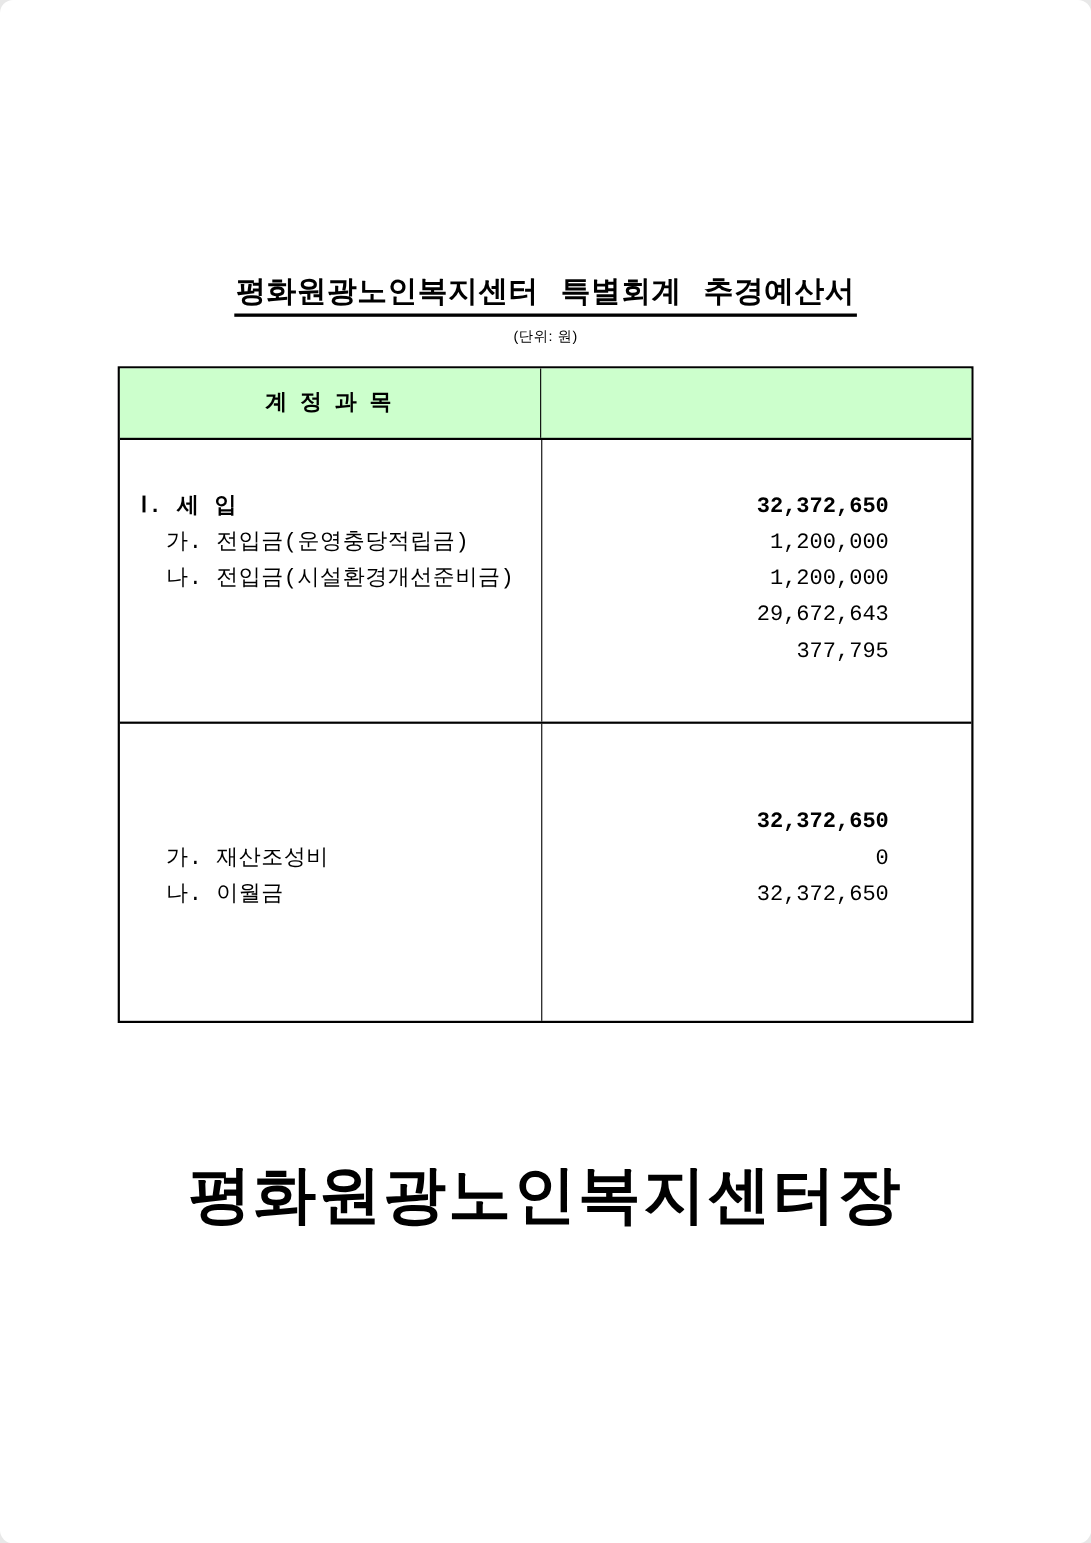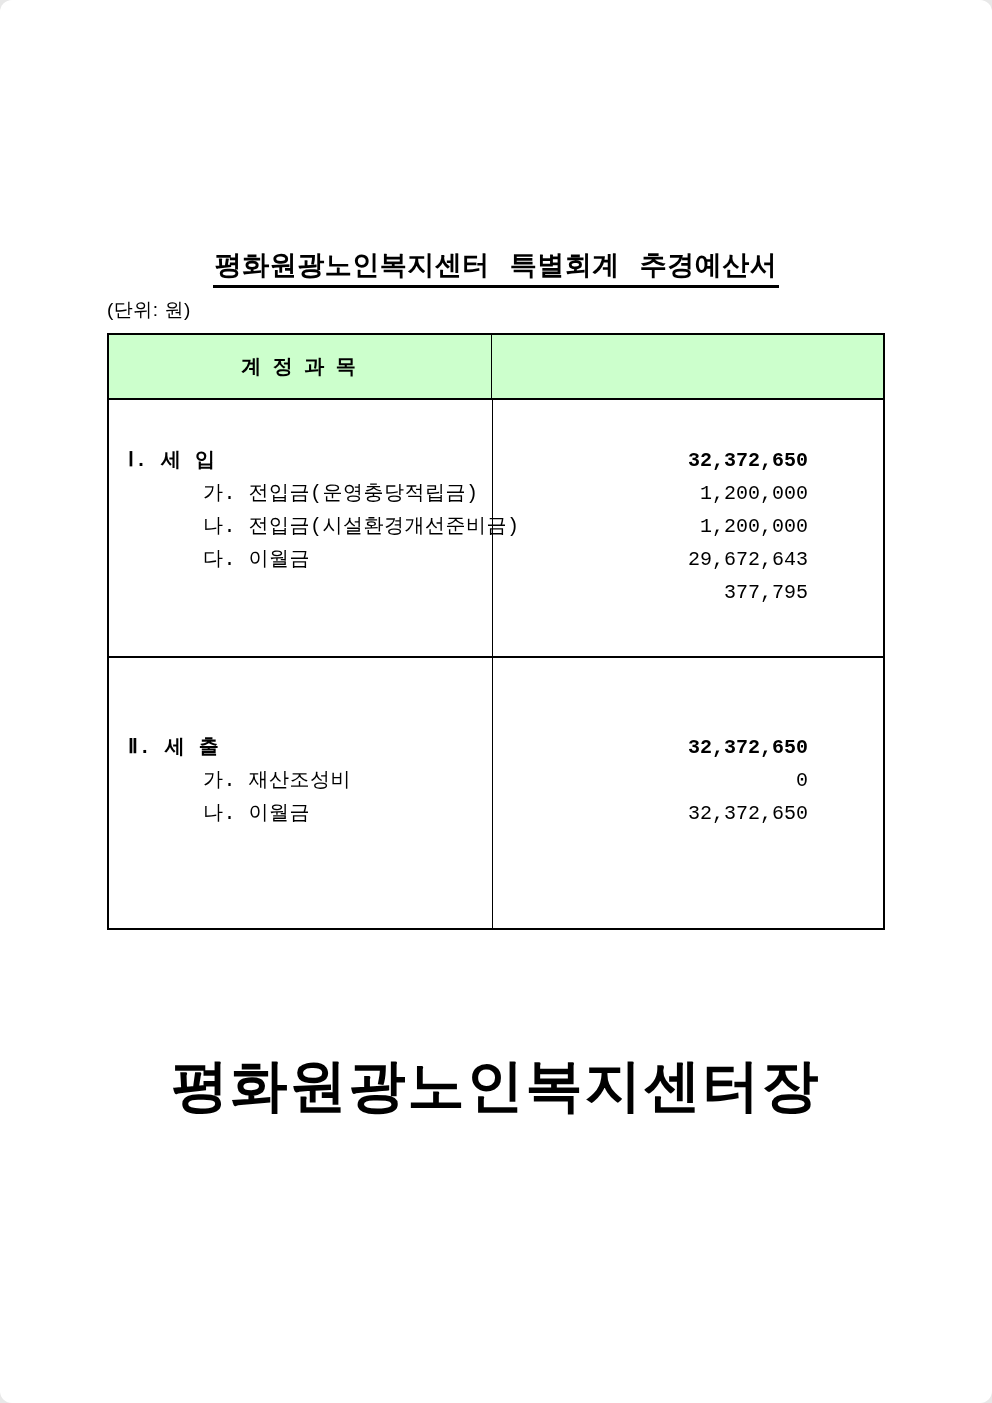--- a/index.html
+++ b/index.html
@@ -33,22 +33,22 @@
     padding: 0 2px 2px 2px;
     white-space: pre;
   }
 
   
   .unit-note {
     position: absolute;
     top: 297px;
     left: 107px;
     width: 778px;
-    text-align: left;
-    font-size: 19px;
+    text-align: center;
+    font-size: 13px;
     letter-spacing: 0.5px;
   }
 
   
   .budget-table {
     position: absolute;
     top: 333px;
     left: 107px;
     width: 778px;
     height: 597px;
@@ -91,21 +91,21 @@
     background: #000;
   }
   .line {
     display: flex;
     line-height: 33px;
     font-size: 20px;
     white-space: pre;
   }
   .line .acct { width: 383px; box-sizing: border-box; }
   .line.heading-line .acct { padding-left: 19px; font-weight: bold; letter-spacing: 1px; }
-  .line.item-line   .acct { padding-left: 94px; letter-spacing: 0.5px; }
+  .line.item-line   .acct { padding-left: 42px; letter-spacing: 0.5px; }
   .line .amt {
     flex: 1;
     text-align: right;
     padding-right: 75px;
     box-sizing: border-box;
   }
   .line.heading-line .amt { font-weight: bold; }
 
   
   .signature {
@@ -145,32 +145,30 @@
       </div>
       <div class="line item-line">
         <span class="acct">가. 전입금(운영충당적립금)</span>
         <span class="amt">1,200,000</span>
       </div>
       <div class="line item-line">
         <span class="acct">나. 전입금(시설환경개선준비금)</span>
         <span class="amt">1,200,000</span>
       </div>
       <div class="line item-line">
-        <span class="acct">다. 이월금</span>
         <span class="amt">29,672,643</span>
       </div>
       <div class="line item-line">
         <span class="amt">377,795</span>
       </div>
     </div>
 
     <div class="section expense">
       <div class="vline"></div>
       <div class="line heading-line">
-        <span class="acct">Ⅱ. 세 출</span>
         <span class="amt">32,372,650</span>
       </div>
       <div class="line item-line">
         <span class="acct">가. 재산조성비</span>
         <span class="amt">0</span>
       </div>
       <div class="line item-line">
         <span class="acct">나. 이월금</span>
         <span class="amt">32,372,650</span>
       </div>

